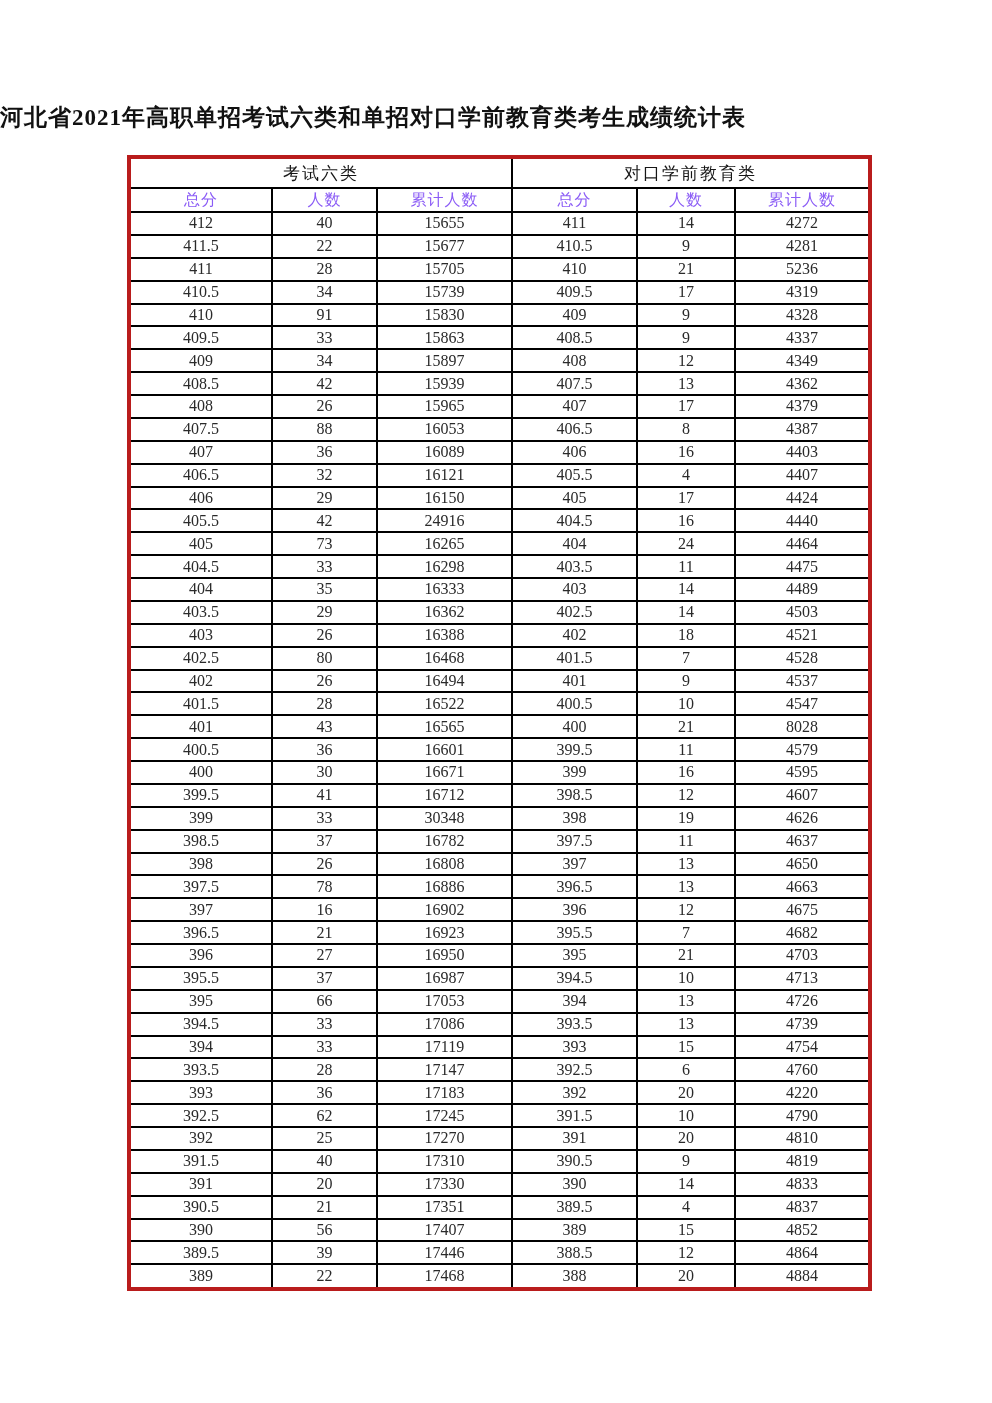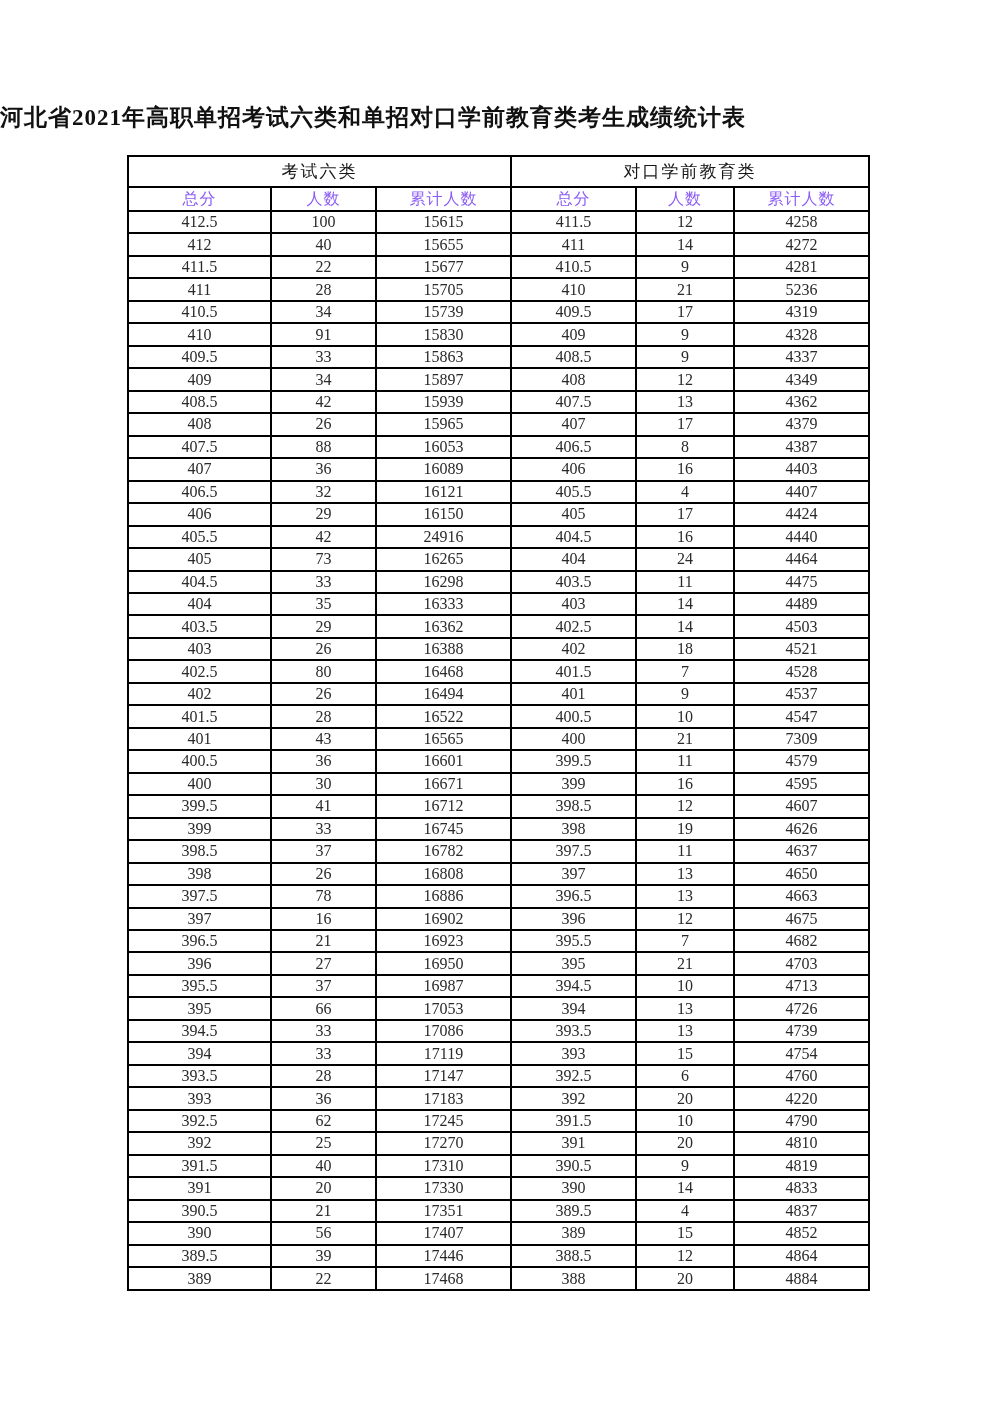--- a/index.html
+++ b/index.html
@@ -29,21 +29,21 @@
     color: #111111;
   }
   table.score-table {
     position: absolute;
     left: 127px;
     top: 155px;
     width: 741px;
     height: 1136px;
     border-collapse: collapse;
     table-layout: fixed;
-    border: 2px solid #b91c1c;
+    border: 4px solid #b91c1c;
   }
   table.score-table th,
   table.score-table td {
     border: 2px solid #000000;
     text-align: center;
     vertical-align: middle;
     padding: 0;
     overflow: hidden;
     white-space: nowrap;
   }
@@ -91,28 +91,20 @@
         <th>总分</th>
         <th>人数</th>
         <th>累计人数</th>
         <th>总分</th>
         <th>人数</th>
         <th>累计人数</th>
       </tr>
     </thead>
     <tbody id="table-body">
         <tr>
-          <td>412.5</td>
-          <td>100</td>
-          <td>15615</td>
-          <td>411.5</td>
-          <td>12</td>
-          <td>4258</td>
-        </tr>
-        <tr>
           <td>412</td>
           <td>40</td>
           <td>15655</td>
           <td>411</td>
           <td>14</td>
           <td>4272</td>
         </tr>
         <tr>
           <td>411.5</td>
           <td>22</td>
@@ -280,21 +272,21 @@
           <td>400.5</td>
           <td>10</td>
           <td>4547</td>
         </tr>
         <tr>
           <td>401</td>
           <td>43</td>
           <td>16565</td>
           <td>400</td>
           <td>21</td>
-          <td>7309</td>
+          <td>8028</td>
         </tr>
         <tr>
           <td>400.5</td>
           <td>36</td>
           <td>16601</td>
           <td>399.5</td>
           <td>11</td>
           <td>4579</td>
         </tr>
         <tr>
@@ -309,21 +301,21 @@
           <td>399.5</td>
           <td>41</td>
           <td>16712</td>
           <td>398.5</td>
           <td>12</td>
           <td>4607</td>
         </tr>
         <tr>
           <td>399</td>
           <td>33</td>
-          <td>16745</td>
+          <td>30348</td>
           <td>398</td>
           <td>19</td>
           <td>4626</td>
         </tr>
         <tr>
           <td>398.5</td>
           <td>37</td>
           <td>16782</td>
           <td>397.5</td>
           <td>11</td>

